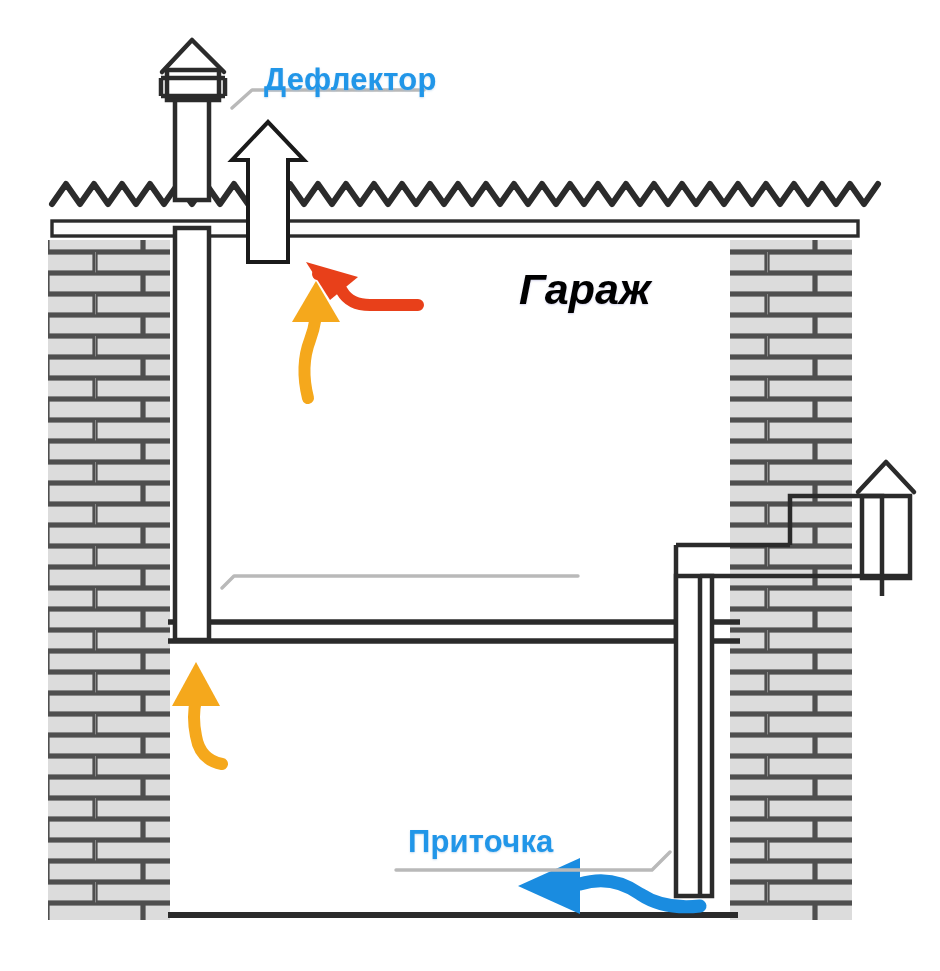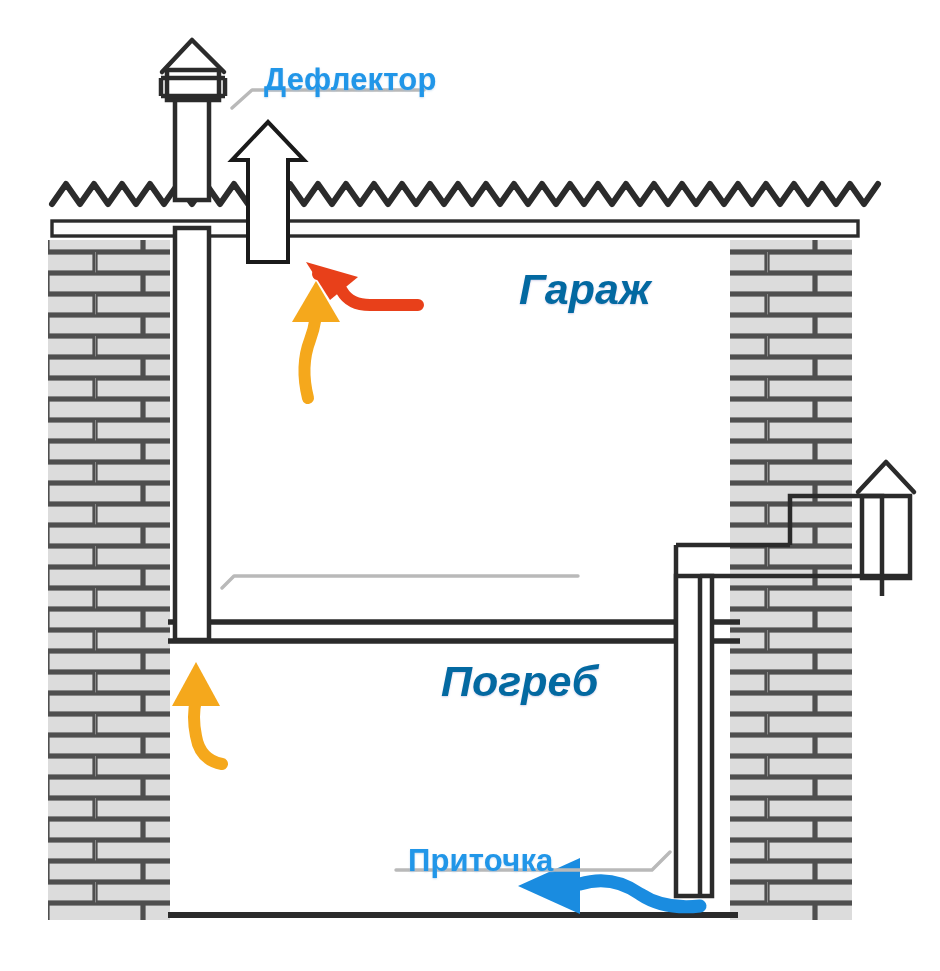--- a/index.html
+++ b/index.html
@@ -2,21 +2,21 @@
 <html><head>
 <meta charset="utf-8">
 <style>
   html,body{margin:0;padding:0;background:#ffffff;}
   body{font-family:"Liberation Sans", sans-serif;}
   #stage{position:relative;width:940px;height:971px;background:#fff;overflow:hidden;padding-left:44px;}
   #stage svg{position:absolute;left:0;top:0;}
   .lbl{position:absolute;white-space:nowrap;}
   .lbl-blue{color:#2196e8;font-weight:bold;font-size:31px;letter-spacing:.2px;
             text-shadow:0 1px 2px rgba(150,190,225,.55);}
-  .lbl-room{color:#0369a1;font-weight:bold;font-style:italic;font-size:43px;
+  .lbl-room{color:#000000;font-weight:bold;font-style:italic;font-size:43px;
             text-shadow:0 1px 2px rgba(140,140,200,.40);}
 </style>
 </head>
 <body>
 
 <div id="stage">
 
   <svg width="940" height="971" viewBox="0 0 940 971">
     <defs>
       <pattern id="brickpat" width="96" height="42" patternUnits="userSpaceOnUse">
@@ -130,19 +130,18 @@
       <path d="M222,588 L234,576 L578,576" fill="none" stroke="#b9b9b9" stroke-width="3.4" stroke-linejoin="round" stroke-linecap="round"></path>
     </g>
     <g>
       <path d="M670,852 L652,870 L396,870" fill="none" stroke="#b9b9b9" stroke-width="3.4" stroke-linejoin="round" stroke-linecap="round"></path>
     </g>
   </svg>
 
   <div class="lbl lbl-blue" style="left:264px;top:62px;">Дефлектор</div>
 
 
-  <div class="lbl lbl-blue" style="left:408px;top:824px;margin-top:19px;">Приточка</div>
+  <div class="lbl lbl-blue" style="left:408px;top:824px;">Приточка</div>
 
   <div class="lbl lbl-room" style="left:519px;top:265px;">Гараж</div>
 
-  <div class="lbl lbl-room" style="left:441px;top:657px;">Погреб</div>
 
 </div>
 
 </body></html>

